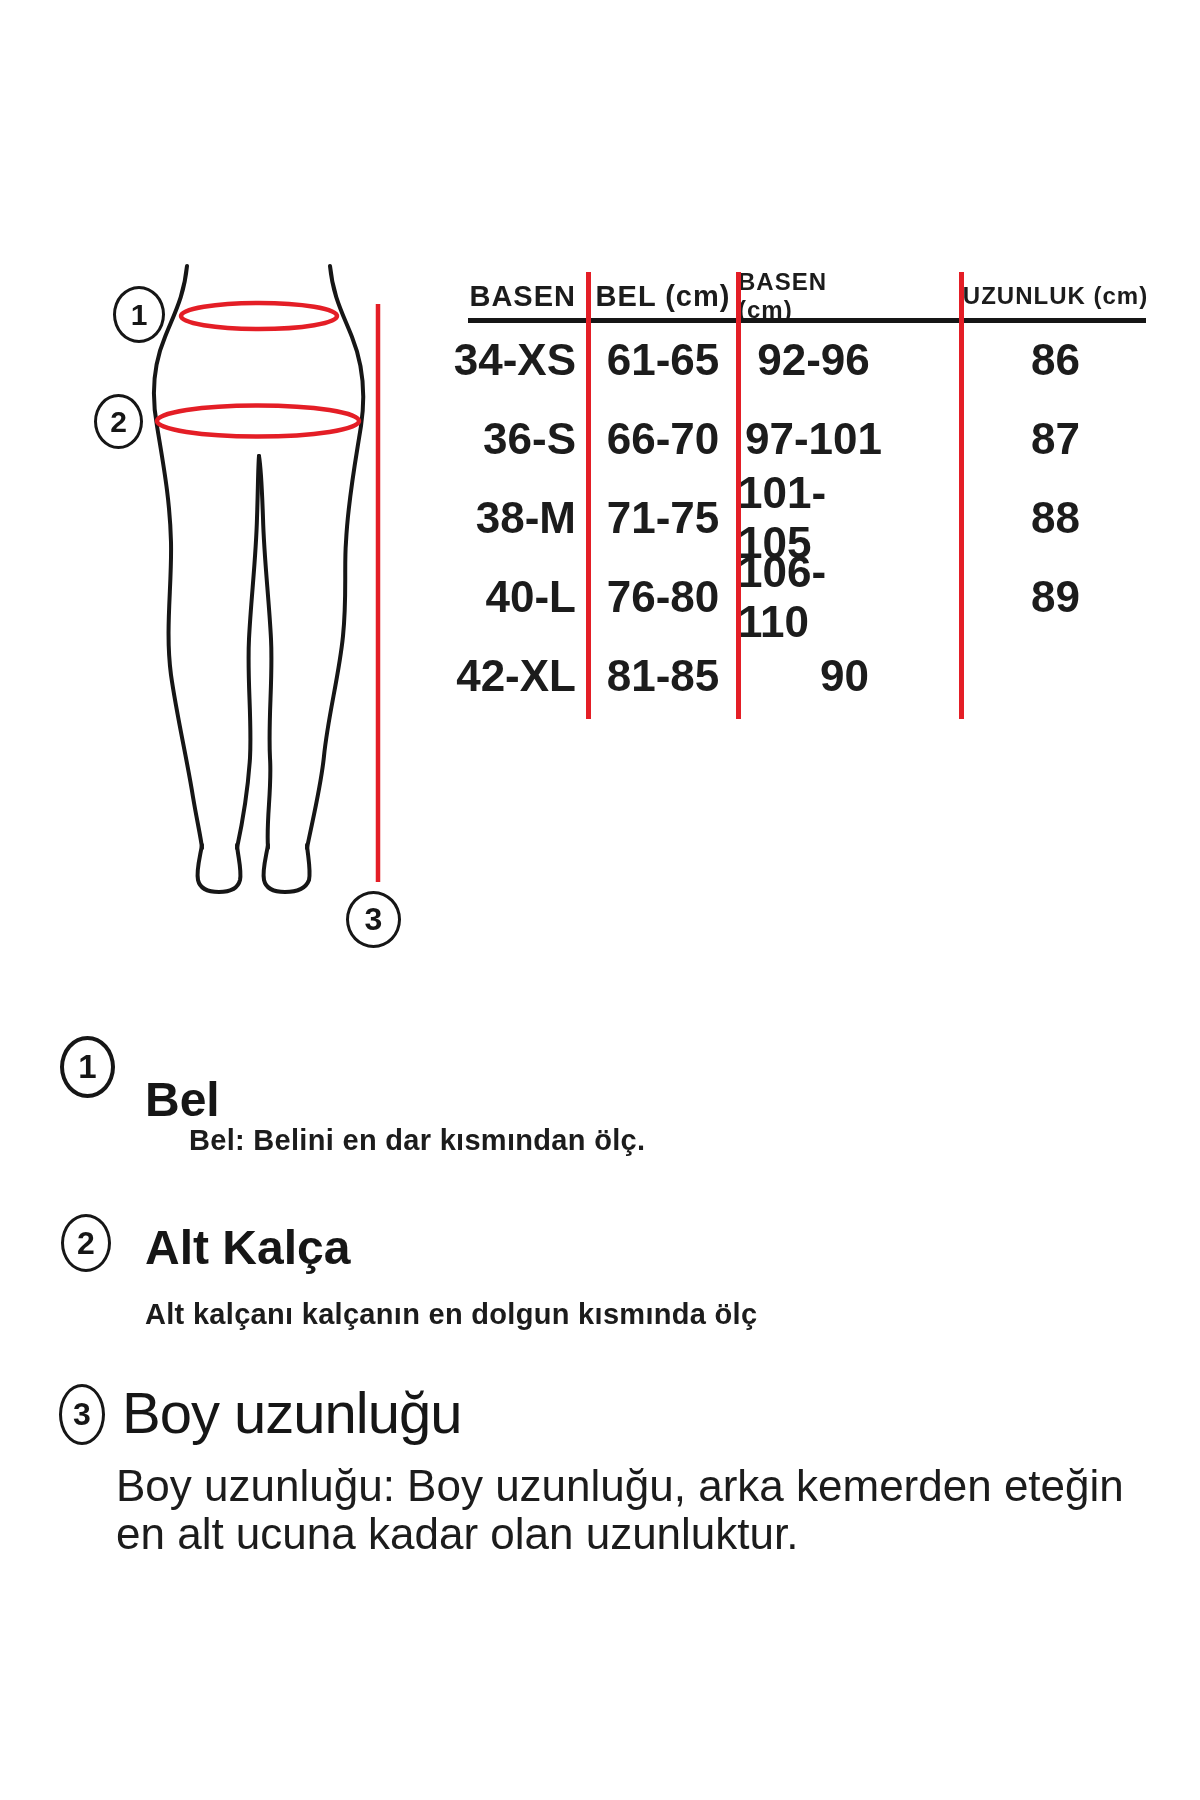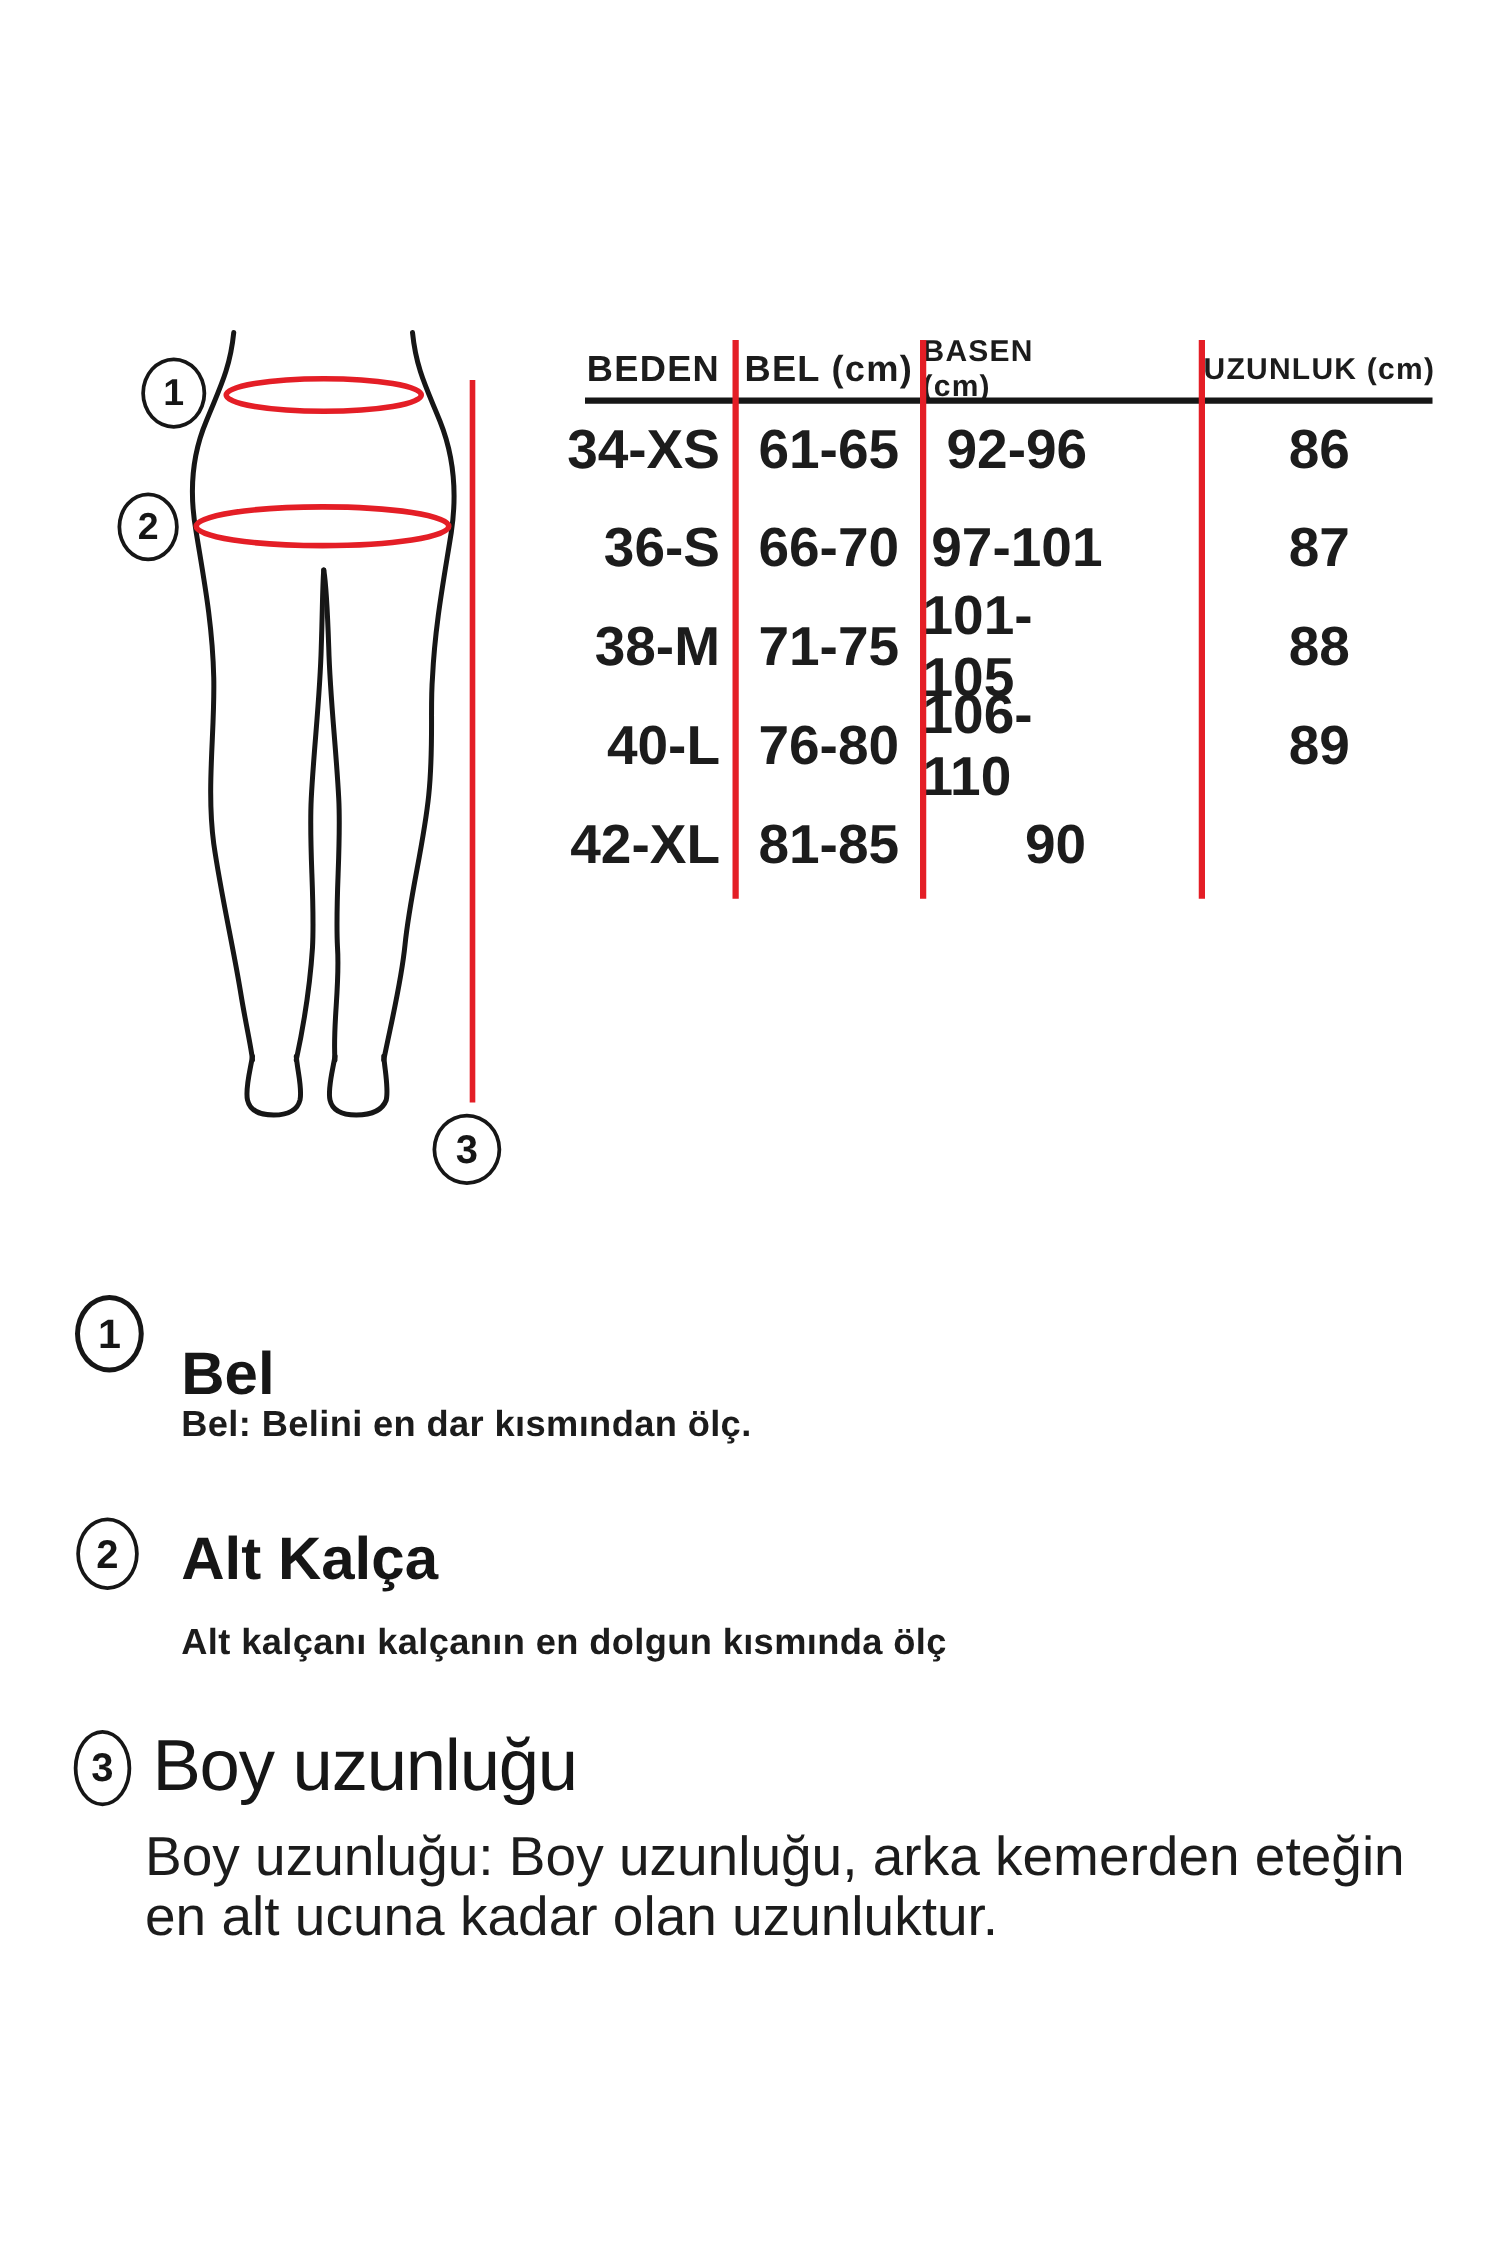--- a/index.html
+++ b/index.html
@@ -35,21 +35,21 @@
   .hcell.c2,.hcell.c3{font-size:24px;}
   .hrule{position:absolute;left:468px;top:318px;width:678px;height:5px;background:#161616;}
   .vline{position:absolute;top:272px;height:447px;width:4.5px;background:#e41e26;}
   .v1{left:586px;} .v2{left:736px;} .v3{left:959px;}
   
   .legend-title{position:absolute;left:145px;font-size:48px;font-weight:700;color:#161616;}
   .t1{top:1072px;} .t2{top:1220px;}
   .legend-title.t3{left:122px;top:1379px;font-size:58px;font-weight:400;letter-spacing:-1px;text-align:center;}
   .legend-desc{position:absolute;left:145px;font-size:29px;font-weight:600;
                letter-spacing:0.3px;color:#1c1c1c;}
-  .d1{top:1124px;} .d2{top:1298px;}
+  .d1{top:1124px;margin-left:44px;} .d2{top:1298px;}
   .legend-desc.d3{left:116px;top:1462px;font-size:44px;font-weight:400;letter-spacing:0px;
                   width:1010px;line-height:48px;}
 </style>
 </head>
 <body>
 
 <div class="page">
 
   <svg class="figure" width="1200" height="1800" viewBox="0 0 1200 1800">
     <g fill="none" stroke="#161616" stroke-width="4" stroke-linecap="round">
@@ -71,21 +71,21 @@
       <span>1</span>
     </div>
   <div class="marker m2f">
       <span>2</span>
     </div>
   <div class="marker m3f">
       <span>3</span>
     </div>
 
   <div class="size-table">
-    <div class="cell hcell c0">BEDEN</div>
+    <div class="cell hcell c0">BASEN</div>
     <div class="cell hcell c1">BEL (cm)</div>
     <div class="cell hcell c2">BASEN (cm)</div>
     <div class="cell hcell c3">UZUNLUK (cm)</div>
 
     <div class="cell c0">34-XS</div>
     <div class="cell c1">61-65</div>
     <div class="cell c2">92-96</div>
     <div class="cell c3">86</div>
 
     <div class="cell c0">36-S</div>

